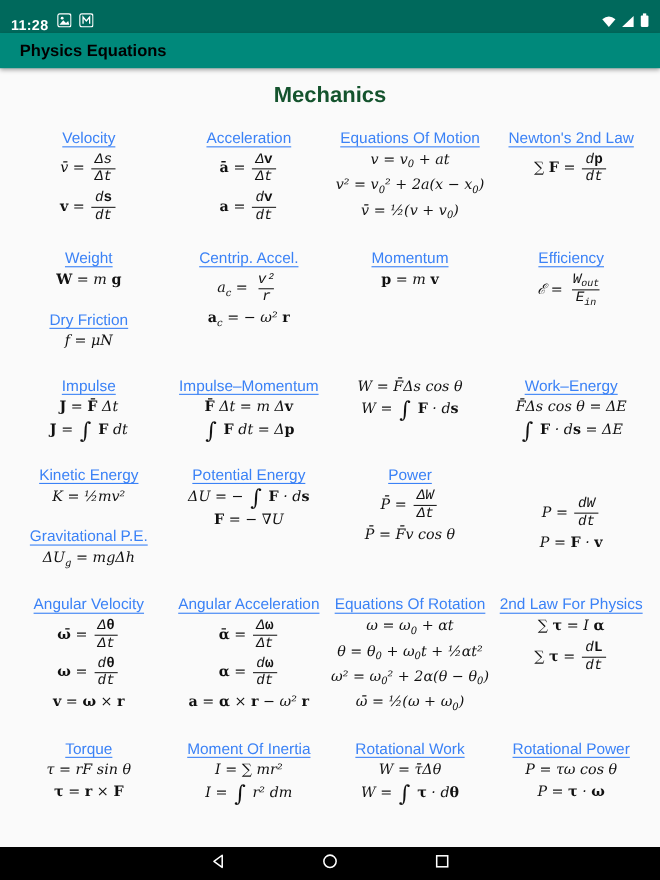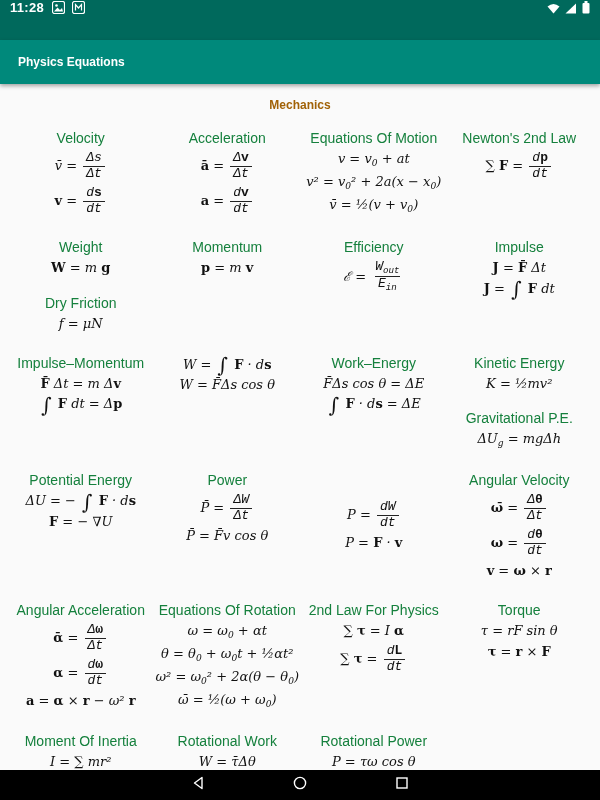--- a/index.html
+++ b/index.html
@@ -1,36 +1,36 @@
 <!DOCTYPE html>
 <html><head>
 <meta charset="utf-8">
 <style>
   html,body{margin:0;padding:0;}
   body{width:600px;height:800px;overflow:hidden;background:#fafafa;}
   .screen{width:600px;height:800px;display:flex;flex-direction:column;font-family:"Liberation Sans",sans-serif;overflow:hidden;}
 
   
-  .status-bar{height:40px;background:#00695C;color:#fff;display:flex;align-items:flex-start;padding:0 10px;gap:8px;flex:0 0 auto;}
+  .status-bar{height:30px;background:#00695C;color:#fff;display:flex;align-items:flex-end;padding:0 10px;gap:8px;flex:0 0 auto;}
   .status-time{font-size:13px;font-weight:bold;letter-spacing:.3px;}
   .status-left-icons{display:flex;gap:7px;align-items:center;}
   .status-spacer{flex:1;}
   .status-right-icons{display:flex;gap:5px;align-items:center;}
 
   
-  .app-bar{height:44px;background:#00897B;color:#ffffff;display:flex;align-items:center;padding:0 18px;
-           font-size:12px;font-weight:bold;box-shadow:0 2px 4px rgba(0,0,0,.35);flex:0 0 auto;position:relative;z-index:2;}
+  .app-bar{height:32px;background:#00897B;color:#000000;display:flex;align-items:center;padding:0 18px;
+           font-size:15px;font-weight:bold;box-shadow:0 2px 4px rgba(0,0,0,.35);flex:0 0 auto;position:relative;z-index:2;}
 
   
   .content{flex:1;overflow:hidden;padding:4px 10px 0;background:#fafafa;}
-  .page-title{text-align:center;font-size:12px;font-weight:bold;color:#a16207;margin:10px 0 16px;}
+  .page-title{text-align:center;font-size:20px;font-weight:bold;color:#14532d;margin:10px 0 16px;}
   #eq-grid{display:grid;grid-template-columns:repeat(4,1fr);row-gap:16px;column-gap:4px;align-items:start;}
   .tile{text-align:center;}
   .tile[data-name="equation-group-power-continued"]{padding-top:26px;}
-  .eq-heading{color:#15803d;font-size:14px;text-underline-offset:3px;margin:2px 0 5px;cursor:pointer;white-space:nowrap;}
+  .eq-heading{color:#3b82f6;font-size:14px;text-decoration:underline;text-underline-offset:3px;margin:2px 0 5px;cursor:pointer;white-space:nowrap;}
   .eq-line + .eq-heading{margin-top:18px;}
   .eq-line{font-family:"DejaVu Serif",serif;font-size:13px;color:#111;margin:4px 0;line-height:1.3;white-space:nowrap;}
   .mi{font-style:italic;}
   .mb{font-weight:bold;font-style:normal;}
   .msub{font-size:.7em;vertical-align:-.35em;}
   .frac{display:inline-flex;flex-direction:column;align-items:center;vertical-align:middle;margin:0 2px;line-height:1.15;}
   .frac .num,.frac .den{padding:0 3px;font-family:Liberation Mono, monospace;}
   .frac .den{border-top:1px solid #222;}
   .mint{font-size:1.55em;line-height:.8;vertical-align:-.18em;margin:0 2px;font-style:normal;}
 
@@ -122,20 +122,28 @@
               <span class="num"><span class="mi">d</span><span class="mb">p</span></span>
               <span class="den"><span class="mi">dt</span></span>
             </span></div>
         </div>
         <div class="tile" data-name="equation-group-weight-dry-friction">
           <div class="eq-heading" data-name="heading-weight">Weight</div>
           <div class="eq-line" data-name="equation"><span class="mb">W</span><span class="mi"> = m </span><span class="mb">g</span></div>
           <div class="eq-heading" data-name="heading-dry-friction">Dry Friction</div>
           <div class="eq-line" data-name="equation"><span class="mi">f = μN</span></div>
         </div>
+        <div class="tile" data-name="equation-group-centripetal-acceleration">
+          <div class="eq-heading" data-name="heading-centrip-accel-">Centrip. Accel.</div>
+          <div class="eq-line" data-name="equation"><span class="mi">a</span><span class="msub mi">c</span><span class="mi"> = </span><span class="frac">
+              <span class="num"><span class="mi">v²</span></span>
+              <span class="den"><span class="mi">r</span></span>
+            </span></div>
+          <div class="eq-line" data-name="equation"><span class="mb">a</span><span class="msub mi">c</span><span class="mi"> = − ω² </span><span class="mb">r</span></div>
+        </div>
         <div class="tile" data-name="equation-group-momentum">
           <div class="eq-heading" data-name="heading-momentum">Momentum</div>
           <div class="eq-line" data-name="equation"><span class="mb">p</span><span class="mi"> = m </span><span class="mb">v</span></div>
         </div>
         <div class="tile" data-name="equation-group-efficiency">
           <div class="eq-heading" data-name="heading-efficiency">Efficiency</div>
           <div class="eq-line" data-name="equation"><span class="mi">ℰ = </span><span class="frac">
               <span class="num"><span class="mi">W</span><span class="msub mi">out</span></span>
               <span class="den"><span class="mi">E</span><span class="msub mi">in</span></span>
             </span></div>
@@ -144,22 +152,22 @@
           <div class="eq-heading" data-name="heading-impulse">Impulse</div>
           <div class="eq-line" data-name="equation"><span class="mb">J</span><span class="mi"> = </span><span class="mb">F̄</span><span class="mi"> Δt</span></div>
           <div class="eq-line" data-name="equation"><span class="mb">J</span><span class="mi"> = </span><span class="mint">∫</span><span class="mi"> </span><span class="mb">F</span><span class="mi"> dt</span></div>
         </div>
         <div class="tile" data-name="equation-group-impulse-momentum">
           <div class="eq-heading" data-name="heading-impulse-momentum">Impulse–Momentum</div>
           <div class="eq-line" data-name="equation"><span class="mb">F̄</span><span class="mi"> Δt = m Δ</span><span class="mb">v</span></div>
           <div class="eq-line" data-name="equation"><span class="mint">∫</span><span class="mi"> </span><span class="mb">F</span><span class="mi"> dt = Δ</span><span class="mb">p</span></div>
         </div>
         <div class="tile" data-name="equation-group-work">
+          <div class="eq-line" data-name="equation"><span class="mi">W = F̄Δs cos θ</span></div>
           <div class="eq-line" data-name="equation"><span class="mi">W = </span><span class="mint">∫</span><span class="mi"> </span><span class="mb">F</span><span class="mi"> · d</span><span class="mb">s</span></div>
-          <div class="eq-line" data-name="equation"><span class="mi">W = F̄Δs cos θ</span></div>
         </div>
         <div class="tile" data-name="equation-group-work-energy">
           <div class="eq-heading" data-name="heading-work-energy">Work–Energy</div>
           <div class="eq-line" data-name="equation"><span class="mi">F̄Δs cos θ = ΔE</span></div>
           <div class="eq-line" data-name="equation"><span class="mint">∫</span><span class="mi"> </span><span class="mb">F</span><span class="mi"> · d</span><span class="mb">s</span><span class="mi"> = ΔE</span></div>
         </div>
         <div class="tile" data-name="equation-group-kinetic-energy-gravitational-pe">
           <div class="eq-heading" data-name="heading-kinetic-energy">Kinetic Energy</div>
           <div class="eq-line" data-name="equation"><span class="mi">K = ½mv²</span></div>
           <div class="eq-heading" data-name="heading-gravitational-p-e-">Gravitational P.E.</div>

